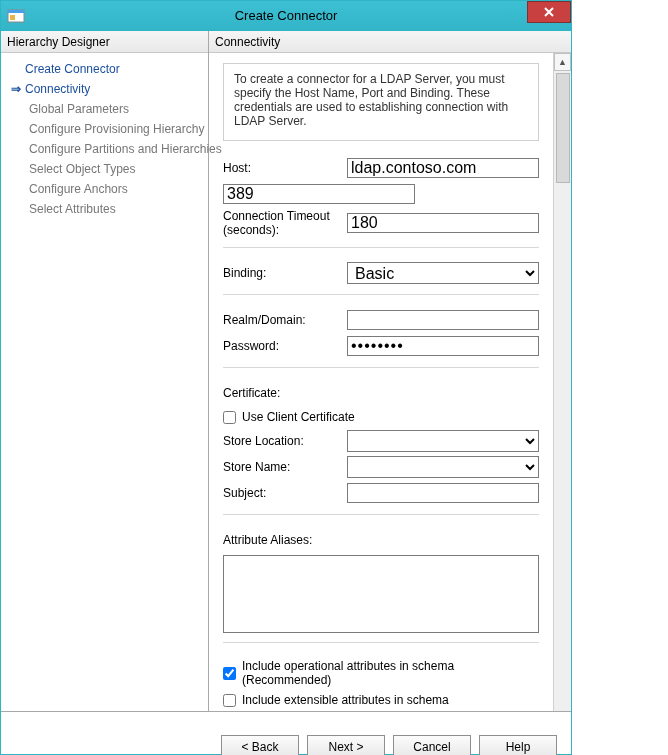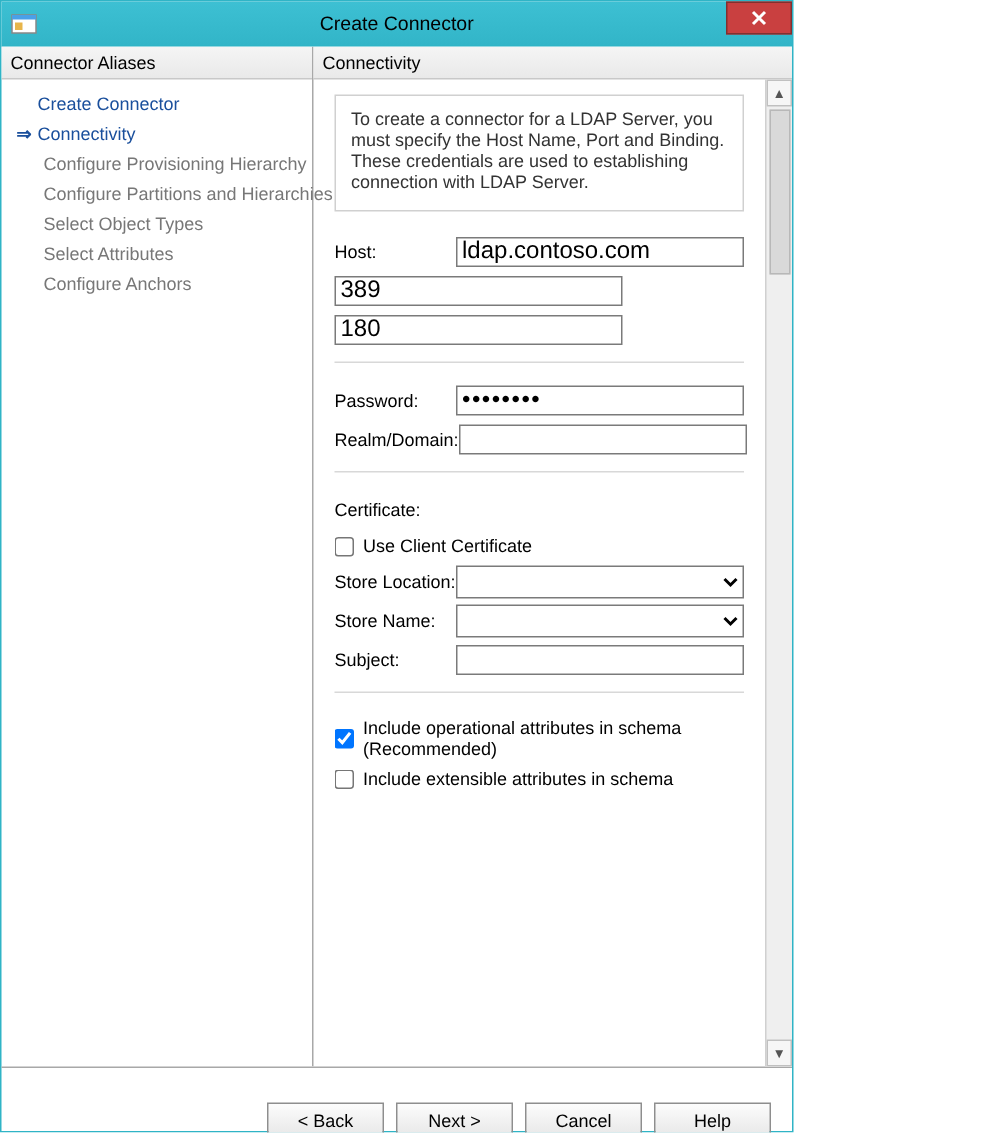--- a/index.html
+++ b/index.html
@@ -4,21 +4,21 @@
 <style>
   * { box-sizing: border-box; }
   html, body { margin:0; padding:0; }
   body {
     font-family: "Segoe UI", Tahoma, sans-serif;
     font-size: 12px;
     color: #000;
     background:#fff;
   }
   .window-frame {
-    width:529px; height:755px;
+    width:572px; height:755px;
     border:1px solid #2fb4c6;
     background:#fff;
     display:flex; flex-direction:column;
     position:relative;
   }
   .title-bar {
     height:30px;
     background: linear-gradient(#3dc0d3,#32b5c8);
     display:flex; align-items:center; justify-content:center;
     position:relative;
@@ -164,77 +164,91 @@
     <span class="title-text">Create Connector</span>
     <div class="close-btn">
       <svg width="12" height="12" viewBox="0 0 12 12">
           <path d="M2 2 L10 10 M10 2 L2 10" stroke="#fff" stroke-width="2"></path>
         </svg>
     </div>
   </div>
 
   <div class="body-area">
     <div class="sidepanel">
-      <div class="panel-header">Connector Aliases</div>
+      <div class="panel-header">Hierarchy Designer</div>
       <div class="tree-area">
         <div class="tree-item">
           <span class="arrow"></span>
           <span>Create Connector</span>
         </div>
         <div class="tree-item">
           <span class="arrow">⇒</span>
           <span>Connectivity</span>
         </div>
         <div class="tree-item sub">
+            <span>Global Parameters</span>
+          </div>
+        <div class="tree-item sub">
             <span>Configure Provisioning Hierarchy</span>
           </div>
         <div class="tree-item sub">
             <span>Configure Partitions and Hierarchies</span>
           </div>
         <div class="tree-item sub">
             <span>Select Object Types</span>
           </div>
         <div class="tree-item sub">
+            <span>Configure Anchors</span>
+          </div>
+        <div class="tree-item sub">
             <span>Select Attributes</span>
-          </div>
-        <div class="tree-item sub">
-            <span>Configure Anchors</span>
           </div>
       </div>
     </div>
 
     <div class="main-wrap">
       <div class="main-header">Connectivity</div>
       <div class="scroll-area">
         <div class="main-content">
 
           <div class="intro-box">To create a connector for a LDAP Server, you must specify the Host Name, Port and Binding. These credentials are used to establishing connection with LDAP Server.</div>
 
           <div class="form-block first">
             <div class="form-row">
               <div class="form-label">Host:</div>
               <div class="form-field"><input class="text" value="ldap.contoso.com" style=""></div>
             </div>
             <div class="form-row">
               <div class="form-field"><input class="text" value="389" style=""></div>
             </div>
             <div class="form-row">
+              <div class="form-label">Connection Timeout (seconds):</div>
               <div class="form-field"><input class="text" value="180" style=""></div>
             </div>
           </div>
 
-
-          <div class="form-block">
+          <div class="form-block">
+            <div class="form-row">
+              <div class="form-label">Binding:</div>
+              <div class="form-field">
+                <select class="sel">
+                  <option>Basic</option>
+                </select>
+              </div>
+            </div>
+          </div>
+
+          <div class="form-block">
+            <div class="form-row">
+              <div class="form-label">Realm/Domain:</div>
+              <div class="form-field"><input class="text" value="" style=""></div>
+            </div>
             <div class="form-row">
               <div class="form-label">Password:</div>
               <div class="form-field"><input class="text password-dots" type="password" value="********" style=""></div>
-            </div>
-            <div class="form-row">
-              <div class="form-label">Realm/Domain:</div>
-              <div class="form-field"><input class="text" value="" style=""></div>
             </div>
           </div>
 
           <div class="form-block">
             <div class="form-row">
                 <div class="form-label">Certificate:</div>
               </div>
             <div class="cb-row">
               <input type="checkbox" style="">
               <span>Use Client Certificate</span>
@@ -246,20 +260,26 @@
             <div class="form-row">
               <div class="form-label">Store Name:</div>
               <div class="form-field"><select class="sel"><option></option></select></div>
             </div>
             <div class="form-row">
               <div class="form-label">Subject:</div>
               <div class="form-field"><input class="text" style=""></div>
             </div>
           </div>
 
+          <div class="form-block">
+            <div class="form-row">
+                <div class="form-label">Attribute Aliases:</div>
+              </div>
+            <textarea class="aliases" style=""></textarea>
+          </div>
 
           <div class="form-block">
             <div class="cb-row">
               <input type="checkbox" checked="" style="">
               <span>Include operational attributes in schema (Recommended)</span>
             </div>
             <div class="cb-row">
               <input type="checkbox" style="">
               <span>Include extensible attributes in schema</span>
             </div>

